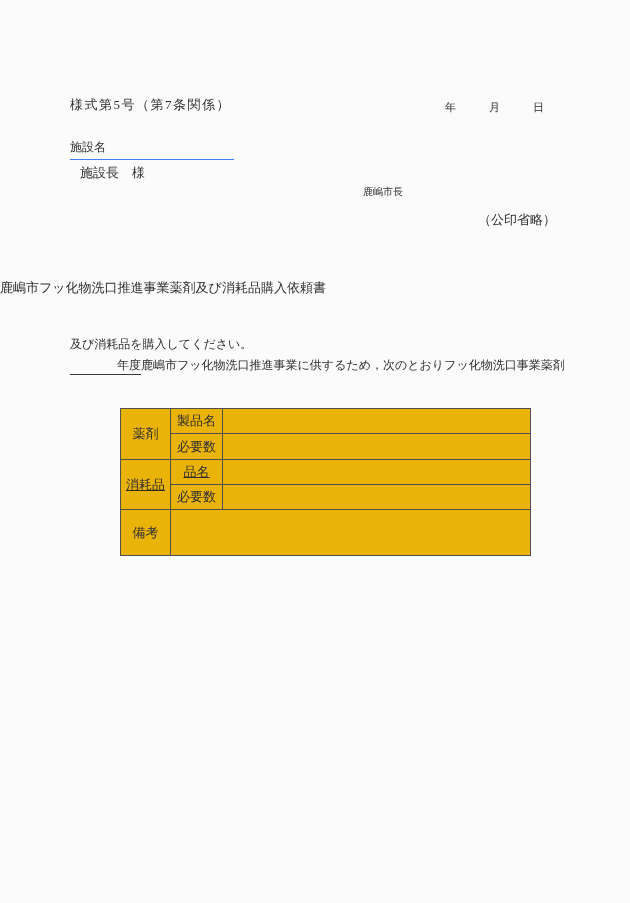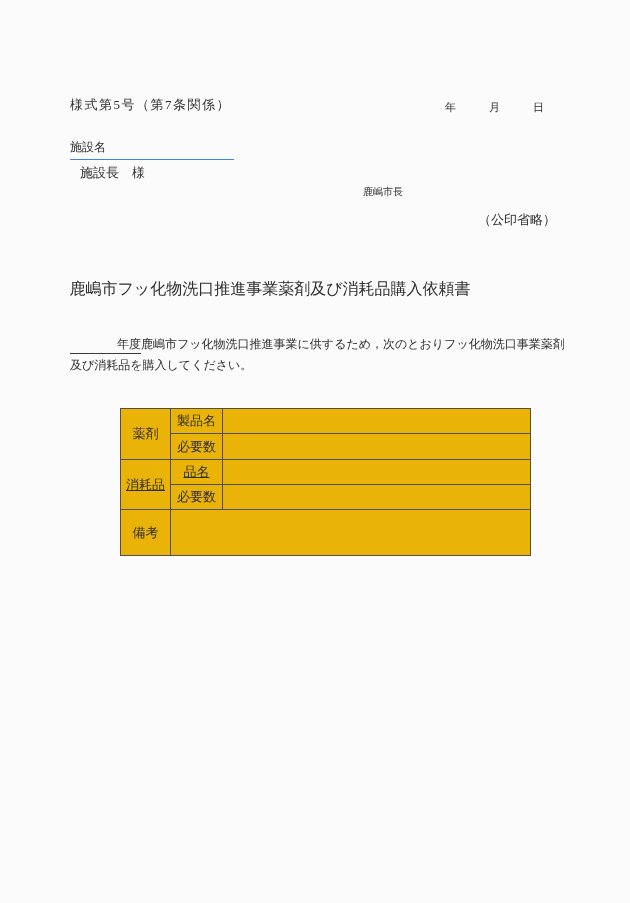--- a/index.html
+++ b/index.html
@@ -49,22 +49,21 @@
   }
   .seal-note {
     left: 430px; top: 211px;
     font-size: 13px;
     white-space: nowrap;
     margin-left: 48px;
   }
   .doc-title {
     left: 0; top: 279px;
     width: 540px;
-    text-align: center;
-    font-size: 16px;
+    font-size: 13px;
     white-space: nowrap;
   }
   .body-par {
     left: 70px; top: 334px;
     width: 500px;
     font-size: 12px;
     line-height: 21px;
   }
   .body-line { white-space: nowrap; }
   .fy-underline {
@@ -106,22 +105,22 @@
 
 <div class="abs facility-head">施設長　様</div>
 
 <div class="abs mayor">鹿嶋市長</div>
 
 <div class="abs seal-note">（公印省略）</div>
 
 <div class="abs doc-title">鹿嶋市フッ化物洗口推進事業薬剤及び消耗品購入依頼書</div>
 
 <div class="abs body-par">
+  <div class="body-line">及び消耗品を購入してください。</div>
   <div class="body-line"><span class="fy-underline"><span>年度</span></span><span>鹿嶋市フッ化物洗口推進事業に供するため，次のとおりフッ化物洗口事業薬剤</span></div>
-  <div class="body-line">及び消耗品を購入してください。</div>
 </div>
 
 <table class="abs order-table">
   <colgroup>
     <col class="col-cat">
       <col class="col-field">
       <col class="col-value">
   </colgroup>
   <tbody>
       <tr class="r1">

